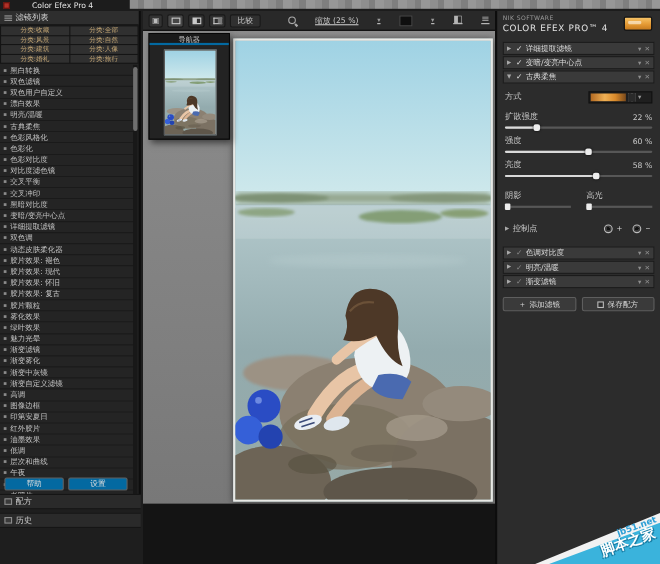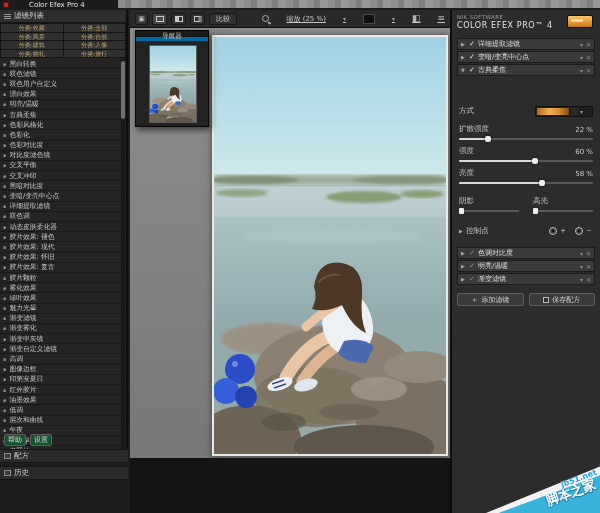--- a/index.html
+++ b/index.html
@@ -20,21 +20,21 @@
   .cat-grid{display:grid;grid-template-columns:1fr 1fr;gap:1px;background:#141414;padding:1px;}
   .cat-btn{height:7.5px;background:#303030;color:#c2a握b;color:#c3a573;font-size:6px;line-height:7.5px;text-align:center;overflow:hidden;}
   .filter-list{position:absolute;left:0;top:49px;width:122px;height:398px;overflow:hidden;}
   .filter-item{height:10.2px;display:flex;align-items:center;padding:0 3px;border-bottom:1px solid rgba(0,0,0,.28);color:#c4c4c4;font-size:6.8px;white-space:nowrap;}
   .filter-item .bullet{color:#8b8b8b;font-size:5px;margin-right:3px;}
   .lp-scroll{position:absolute;right:1px;top:49px;width:4px;height:398px;background:#181818;}
   .lp-thumb{position:absolute;left:0;top:2px;width:4px;height:58px;background:#6f6f6f;border-radius:2px;}
   .lp-section{position:absolute;left:0;width:128px;height:14px;background:#2a2a2a;border-top:1px solid #151515;border-bottom:1px solid #151515;display:flex;align-items:center;gap:3px;padding:0 4px;color:#cfcfcf;font-size:7.5px;}
   .sec-icon{width:7px;height:6px;border:1px solid #8c8c8c;background:#3a3a3a;}
   .lp-buttons{position:absolute;left:4px;bottom:4px;display:flex;gap:4px;}
-  .btn{background:#14532d;border:1px solid #606060;border-radius:2px;color:#ddd;font-size:7px;height:12px;line-height:10px;padding:0 3px;}
+  .btn{background:#0369a1;border:1px solid #606060;border-radius:2px;color:#ddd;font-size:7px;height:12px;line-height:10px;padding:0 19px;}
   
   .canvas{position:absolute;left:130px;top:10px;width:320px;height:503px;background:#161616;}
   .toolbar{position:absolute;left:0;top:0;right:0;height:18px;background:#292929;border-bottom:1px solid #0e0e0e;display:flex;align-items:center;padding:0 5px;gap:4px;}
   .tb-icon{width:13px;height:12px;background:#333;border:1px solid #1a1a1a;border-radius:2px;display:flex;align-items:center;justify-content:center;color:#bbb;font-size:7px;}
   .view-btn{width:15px;height:12px;background:#303030;border:1px solid #191919;border-radius:2px;display:flex;align-items:center;justify-content:center;}
   .view-btn.active{background:#474747;}
   .vb-glyph{width:8px;height:6px;border:1px solid #c9c9c9;}
   .vb-split{border-left:4px solid #c9c9c9;}
   .vb-duo{border-right:4px solid #777;}
   .tb-text-btn{height:12px;background:#303030;border:1px solid #191919;border-radius:2px;color:#c9c9c9;font-size:7px;line-height:10px;padding:0 6px;text-align:right;}
@@ -43,38 +43,38 @@
   .loupe:after{content:"";position:absolute;width:3px;height:1.5px;background:#aaa;left:5px;top:6px;transform:rotate(45deg);}
   .zoom-label{color:#c9c9c9;font-size:7px;}
   .caret{color:#9a9a9a;font-size:6px;}
   .swatch-btn{width:12px;height:10px;background:#0f0f0f;border:1px solid #4a4a4a;}
   .tb-glyph{color:#b5b5b5;font-size:9px;line-height:9px;}
   .canvas-bg{position:absolute;left:0;top:18px;right:0;height:430px;background:linear-gradient(#8d8d8d,#787878);}
   .photo{position:absolute;left:82px;top:25px;width:236px;height:421px;background:#9db6ba;border:2px solid #e9e9e5;box-shadow:0 0 6px rgba(0,0,0,.5);}
   .photo svg{display:block;width:100%;height:100%;}
   
   .navigator{position:absolute;left:5px;top:20px;width:74px;height:97px;background:#232323;border:1px solid #060606;box-shadow:2px 3px 6px rgba(0,0,0,.55);}
-  .nav-title{height:10px;background:#1a1a1a;border-bottom:4px solid #0369a1;text-align:center;line-height:10px;color:#cfcfcf;font-size:6.5px;}
+  .nav-title{height:10px;background:#1a1a1a;border-bottom:2px solid #0369a1;text-align:center;line-height:10px;color:#cfcfcf;font-size:6.5px;}
   .nav-thumb{position:absolute;left:13px;top:14px;width:48px;height:78px;border:1px solid #5a5a5a;background:#9db6ba;}
   .nav-thumb svg{display:block;width:100%;height:100%;}
   
   .right-panel{position:absolute;left:450px;top:10px;width:150px;height:503px;background:#2c2c2c;border-left:2px solid #0d0d0d;padding:4px 5px;}
   .brand-small{color:#9b9b9b;font-size:5.5px;letter-spacing:.4px;}
   .brand{color:#e3e3e3;font-size:8px;letter-spacing:.6px;margin-top:1px;}
   .logo{position:absolute;right:7px;top:5px;width:26px;height:13px;border:1px solid #111;border-radius:2px;
         background:linear-gradient(180deg,#f7c468 0%,#e59a34 55%,#c67a1e 100%);}
   .logo:after{content:"";position:absolute;left:3px;top:3px;width:12px;height:3px;background:rgba(255,255,255,.55);border-radius:1px;}
   .stack{margin-top:8px;display:flex;flex-direction:column;gap:1px;}
   .stack-row{height:12px;background:#3a3a3a;border:1px solid #1b1b1b;display:flex;align-items:center;gap:3px;padding:0 3px;}
   .arrow{color:#a9a9a9;font-size:5px;width:5px;}
   .check{color:#e2e2e2;font-size:7px;}
   .check.dim{color:#8a8a8a;}
   .stack-name{flex:1;color:#dcdcdc;font-size:7px;white-space:nowrap;overflow:hidden;}
   .row-icon{color:#8f8f8f;font-size:6px;}
-  .controls{padding:5px 2px 2px 2px;margin-top:23px;}
+  .controls{padding:5px 2px 2px 2px;}
   .method-row{display:flex;align-items:center;justify-content:space-between;height:14px;}
   .ctl-label{color:#c9c9c9;font-size:7.5px;}
   .method-dd{width:58px;height:11px;background:#1f1f1f;border:1px solid #121212;display:flex;align-items:center;padding:1px;gap:2px;}
   .method-strip{width:32px;height:7px;background:linear-gradient(90deg,#b36a22,#f0b054 40%,#d98a2b 70%,#7a4a1c);}
   .dd-grid{width:7px;height:7px;background:
      linear-gradient(#2a2a2a,#2a2a2a),
      repeating-linear-gradient(90deg,#888 0 1px,transparent 1px 3px),
      repeating-linear-gradient(0deg,#888 0 1px,transparent 1px 3px);background-color:#444;}
   .slider{margin-top:6px;}
   .slider .s-head{display:flex;justify-content:space-between;align-items:flex-end;}

